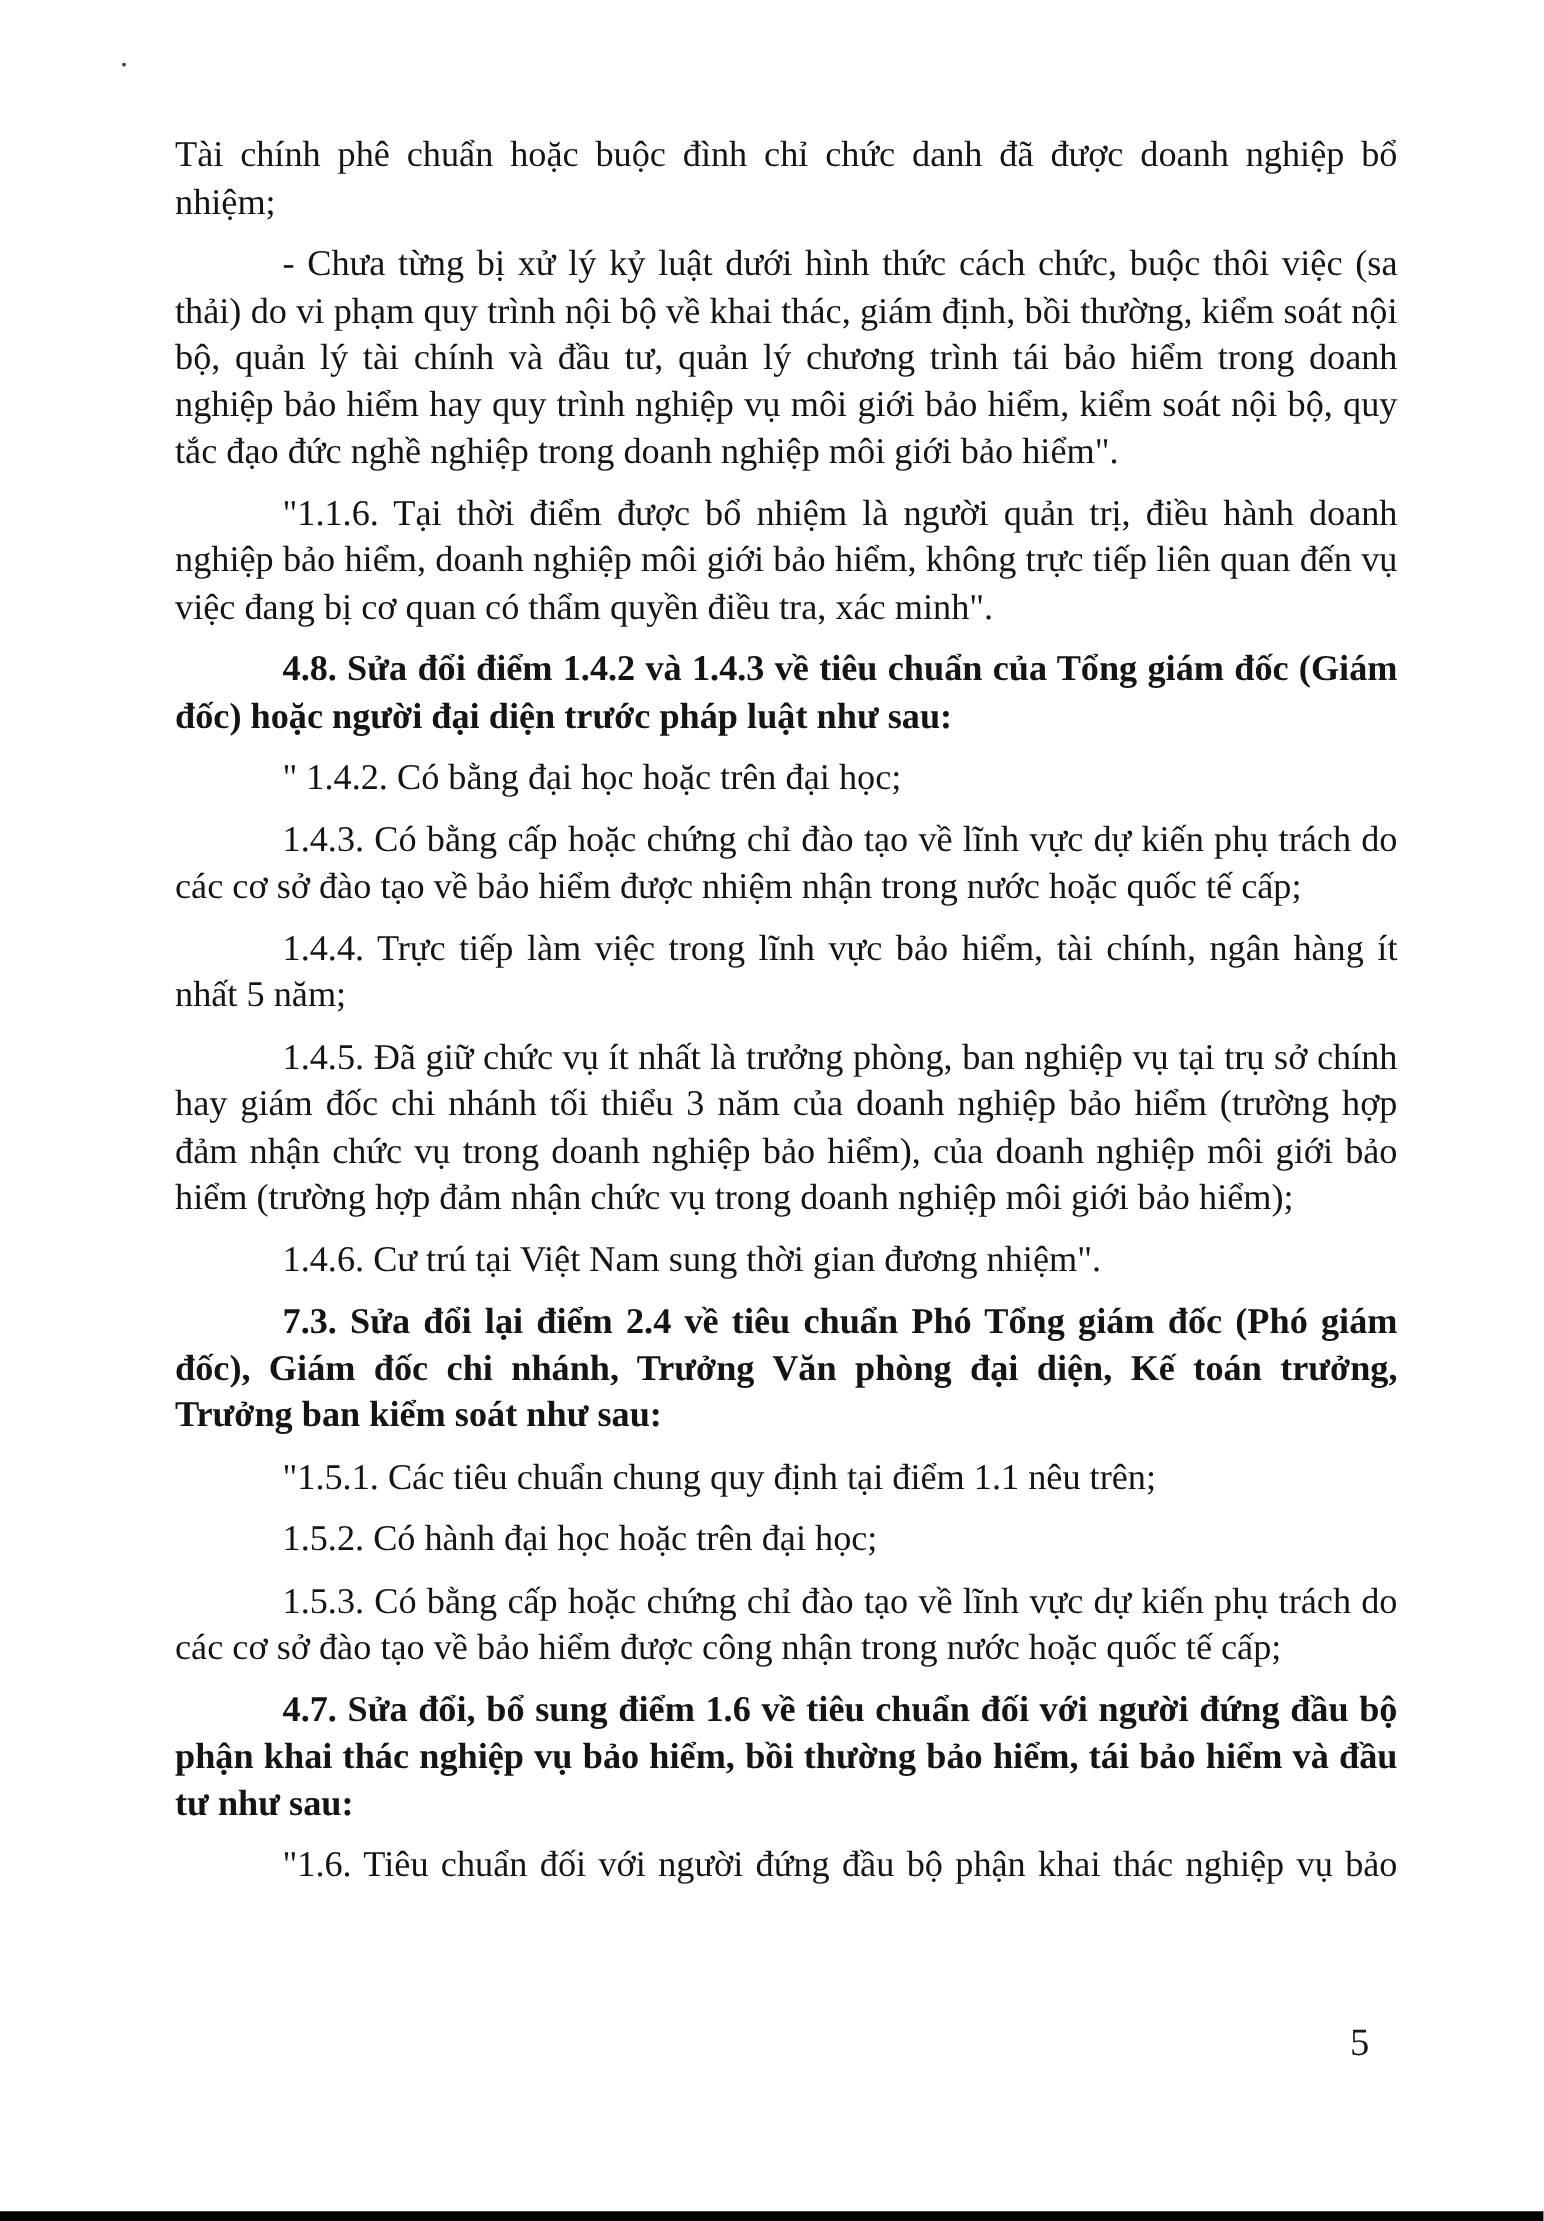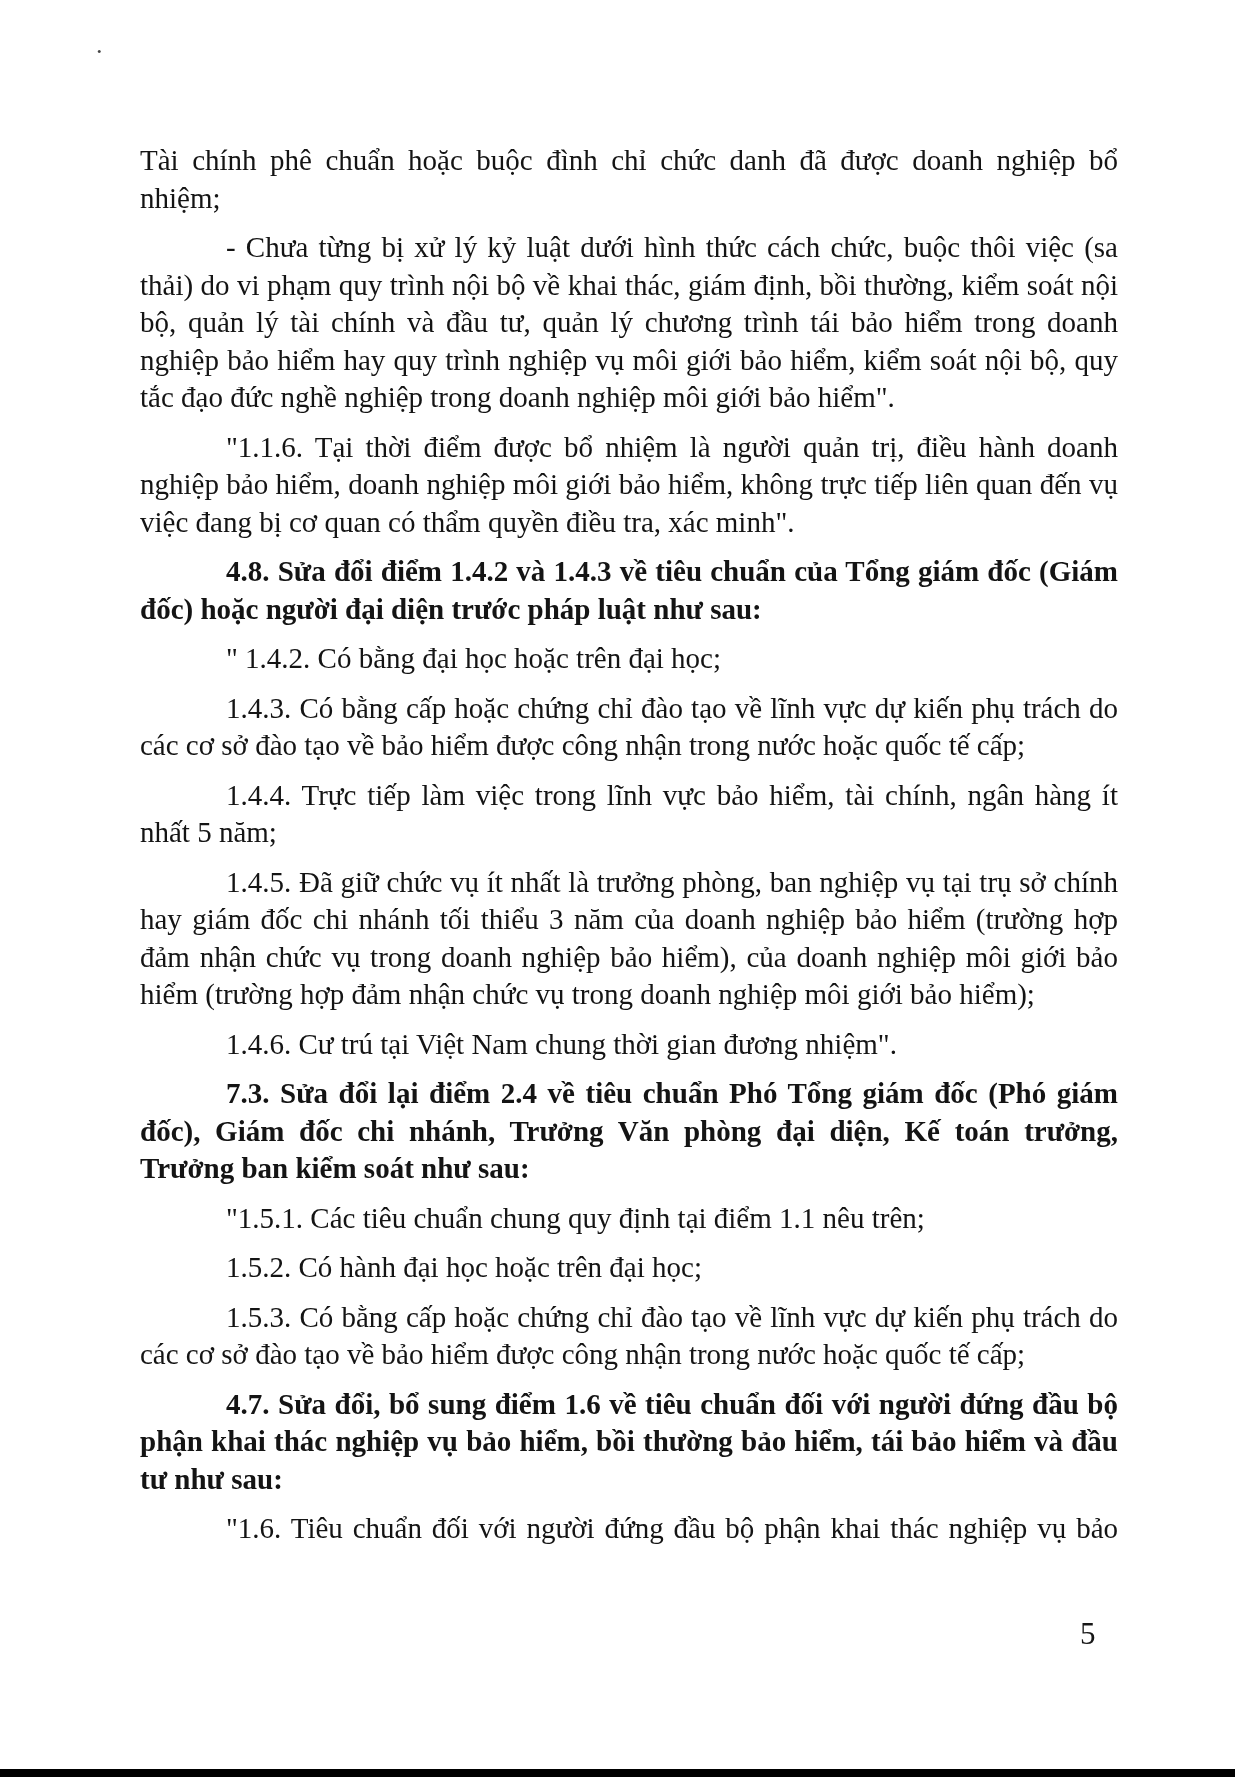--- a/index.html
+++ b/index.html
@@ -17,21 +17,20 @@
     color: #141414;
   }
   .content {
     position: absolute;
     left: 140px;
     top: 106px;
     width: 978px;
     font-size: 29px;
     line-height: 37.5px;
     text-align: justify;
-    margin-top: 36px;
   }
   p.para {
     margin: 0 0 12px 0;
     text-indent: 86px;
   }
   p.para.no-indent { text-indent: 0; }
   p.para.bold { font-weight: bold; }
   p.para.fill-last { text-align-last: justify; }
   .stray-mark {
     position: absolute;
@@ -61,24 +60,24 @@
 
 <div class="page">
   <span class="stray-mark">.</span>
 
   <div class="content">
       <p class="para no-indent">Tài chính phê chuẩn hoặc buộc đình chỉ chức danh đã được doanh nghiệp bổ nhiệm;</p>
       <p class="para">- Chưa từng bị xử lý kỷ luật dưới hình thức cách chức, buộc thôi việc (sa thải) do vi phạm quy trình nội bộ về khai thác, giám định, bồi thường, kiểm soát nội bộ, quản lý tài chính và đầu tư, quản lý chương trình tái bảo hiểm trong doanh nghiệp bảo hiểm hay quy trình nghiệp vụ môi giới bảo hiểm, kiểm soát nội bộ, quy tắc đạo đức nghề nghiệp trong doanh nghiệp môi giới bảo hiểm".</p>
       <p class="para">"1.1.6. Tại thời điểm được bổ nhiệm là người quản trị, điều hành doanh nghiệp bảo hiểm, doanh nghiệp môi giới bảo hiểm, không trực tiếp liên quan đến vụ việc đang bị cơ quan có thẩm quyền điều tra, xác minh".</p>
       <p class="para bold">4.8. Sửa đổi điểm 1.4.2 và 1.4.3 về tiêu chuẩn của Tổng giám đốc (Giám đốc) hoặc người đại diện trước pháp luật như sau:</p>
       <p class="para">" 1.4.2. Có bằng đại học hoặc trên đại học;</p>
-      <p class="para">1.4.3. Có bằng cấp hoặc chứng chỉ đào tạo về lĩnh vực dự kiến phụ trách do các cơ sở đào tạo về bảo hiểm được công nhận trong nước hoặc quốc tế cấp;</p>
+      <p class="para">1.4.3. Có bằng cấp hoặc chứng chỉ đào tạo về lĩnh vực dự kiến phụ trách do các cơ sở đào tạo về bảo hiểm được nhiệm nhận trong nước hoặc quốc tế cấp;</p>
       <p class="para">1.4.4. Trực tiếp làm việc trong lĩnh vực bảo hiểm, tài chính, ngân hàng ít nhất 5 năm;</p>
       <p class="para">1.4.5. Đã giữ chức vụ ít nhất là trưởng phòng, ban nghiệp vụ tại trụ sở chính hay giám đốc chi nhánh tối thiểu 3 năm của doanh nghiệp bảo hiểm (trường hợp đảm nhận chức vụ trong doanh nghiệp bảo hiểm), của doanh nghiệp môi giới bảo hiểm (trường hợp đảm nhận chức vụ trong doanh nghiệp môi giới bảo hiểm);</p>
-      <p class="para">1.4.6. Cư trú tại Việt Nam chung thời gian đương nhiệm".</p>
+      <p class="para">1.4.6. Cư trú tại Việt Nam sung thời gian đương nhiệm".</p>
       <p class="para bold">7.3. Sửa đổi lại điểm 2.4 về tiêu chuẩn Phó Tổng giám đốc (Phó giám đốc), Giám đốc chi nhánh, Trưởng Văn phòng đại diện, Kế toán trưởng, Trưởng ban kiểm soát như sau:</p>
       <p class="para">"1.5.1. Các tiêu chuẩn chung quy định tại điểm 1.1 nêu trên;</p>
       <p class="para">1.5.2. Có hành đại học hoặc trên đại học;</p>
       <p class="para">1.5.3. Có bằng cấp hoặc chứng chỉ đào tạo về lĩnh vực dự kiến phụ trách do các cơ sở đào tạo về bảo hiểm được công nhận trong nước hoặc quốc tế cấp;</p>
       <p class="para bold">4.7. Sửa đổi, bổ sung điểm 1.6 về tiêu chuẩn đối với người đứng đầu bộ phận khai thác nghiệp vụ bảo hiểm, bồi thường bảo hiểm, tái bảo hiểm và đầu tư như sau:</p>
       <p class="para fill-last">"1.6. Tiêu chuẩn đối với người đứng đầu bộ phận khai thác nghiệp vụ bảo</p>
     </div>
 
   <div class="page-number">5</div>
 

